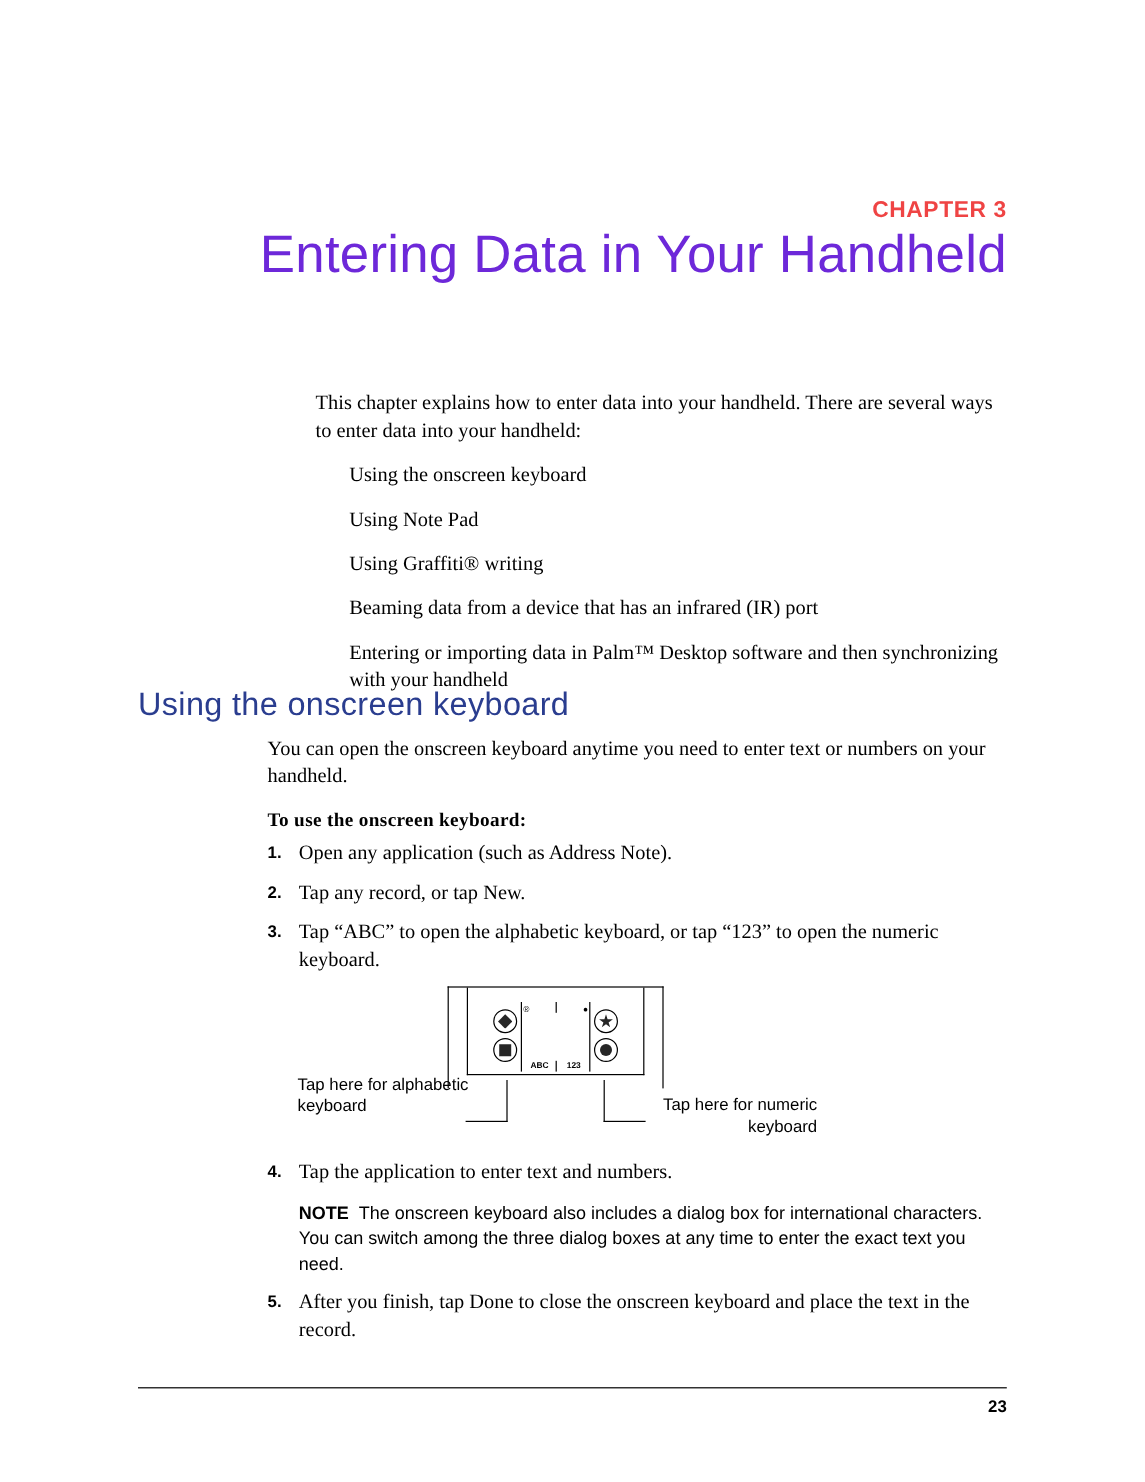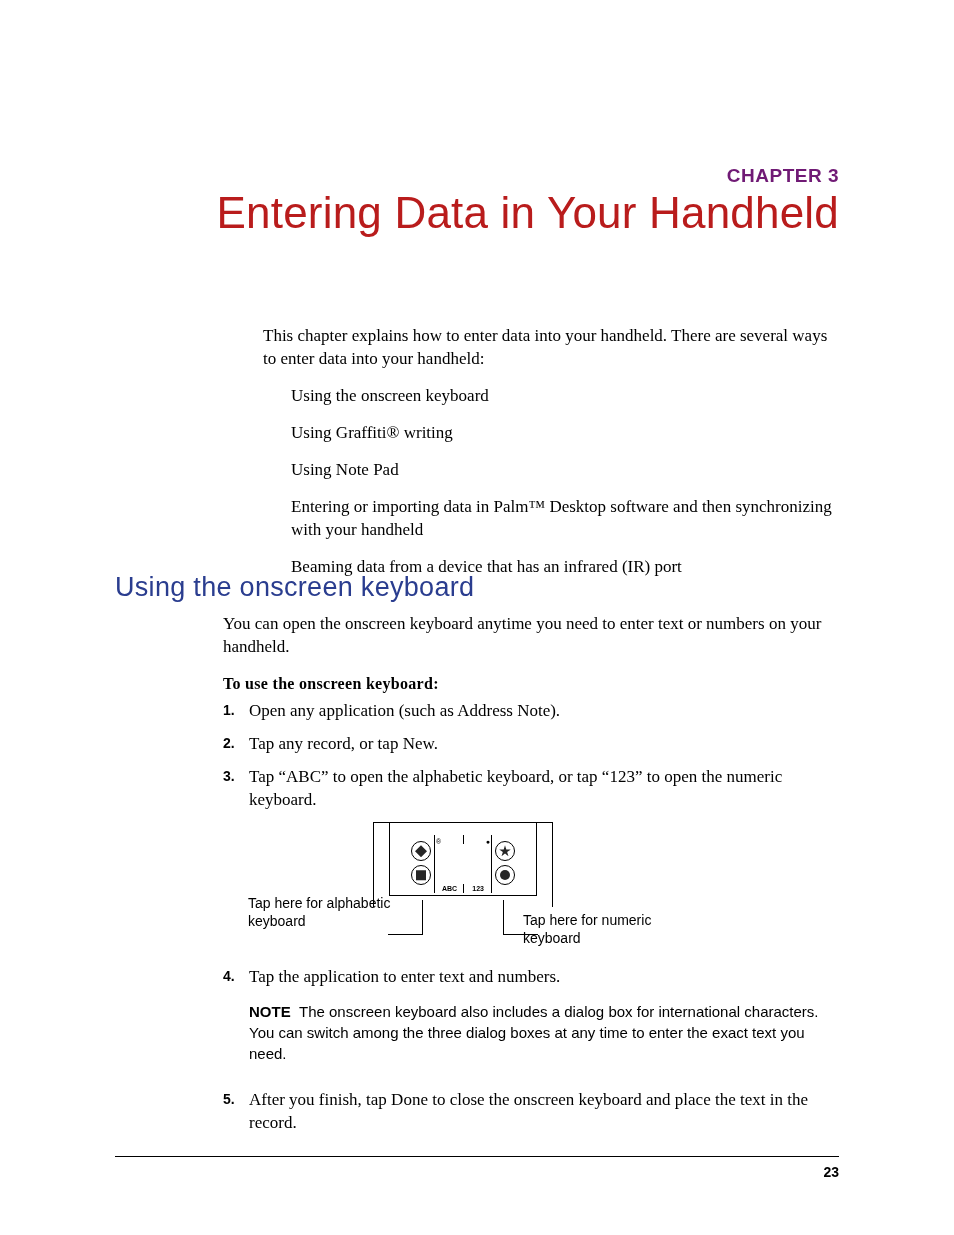--- a/index.html
+++ b/index.html
@@ -12,31 +12,31 @@
     box-sizing:border-box;
   }
   .chapter-label{
     position:absolute;
     right:115px;
     top:165px;
     font-family:Arial,Helvetica,sans-serif;
     font-weight:800;
     font-size:19px;
     letter-spacing:0.5px;
-    color:#701a75;
+    color:#ef4444;
   }
   .chapter-title{
     position:absolute;
     right:115px;
     top:188px;
     font-family:"Arial Narrow","Helvetica Condensed",Arial,sans-serif;
     font-stretch:condensed;
     font-weight:400;
     font-size:44px;
-    color:#b91c1c;
+    color:#6d28d9;
     letter-spacing:0.2px;
   }
   .content{
     position:absolute;
     left:223px;
     right:115px;
     top:325px;
     font-size:17px;
     line-height:1.35;
     margin-left:40px;
@@ -158,36 +158,36 @@
   .abc.l{left:52px;}
   .abc.r{right:52px;}
   .callout{
     position:absolute;
     font-family:Arial,Helvetica,sans-serif;
     font-size:14px;
     line-height:1.25;
     width:170px;
   }
   .callout.left{left:25px;top:73px;}
-  .callout.right{left:300px;top:90px;}
+  .callout.right{left:288px;top:90px;text-align:right;}
   .cl-line{
     position:absolute;
     background:#000;
   }
   
   .cl-l-h{left:165px;top:112px;width:35px;height:1px;}
   .cl-l-v{left:199px;top:78px;width:1px;height:35px;}
   
   .cl-r-h{left:280px;top:112px;width:35px;height:1px;}
   .cl-r-v{left:280px;top:78px;width:1px;height:35px;}
   .note{
     font-family:Arial,Helvetica,sans-serif;
     font-size:15px;
     line-height:1.4;
-    margin:12px 0 25px 26px;
+    margin:12px 0 10px 26px;
   }
   .note b{font-weight:700;}
   .rule{
     position:absolute;
     left:115px;
     right:115px;
     bottom:78px;
     height:0;
     border-top:1px solid #000;
   }
@@ -205,24 +205,24 @@
 
 <div class="page">
 
   <div class="chapter-label">CHAPTER 3</div>
   <div class="chapter-title">Entering Data in Your Handheld</div>
 
   <div class="content">
     <p class="intro">This chapter explains how to enter data into your handheld. There are several ways to enter data into your handheld:</p>
     <div class="bullets">
       <p>Using the onscreen keyboard</p>
+      <p>Using Note Pad</p>
       <p>Using Graffiti® writing</p>
-      <p>Using Note Pad</p>
+      <p>Beaming data from a device that has an infrared (IR) port</p>
       <p>Entering or importing data in Palm™ Desktop software and then synchronizing with your handheld</p>
-      <p>Beaming data from a device that has an infrared (IR) port</p>
     </div>
   </div>
 
   <div class="section-heading">Using the onscreen keyboard</div>
 
   <div class="section-body">
     <p style="margin:0 0 6px 0;">You can open the onscreen keyboard anytime you need to enter text or numbers on your handheld.</p>
     <div class="subhead">To use the onscreen keyboard:</div>
     <ul class="steps">
       <li><span class="num">1.</span><span>Open any application (such as Address Note).</span></li>

